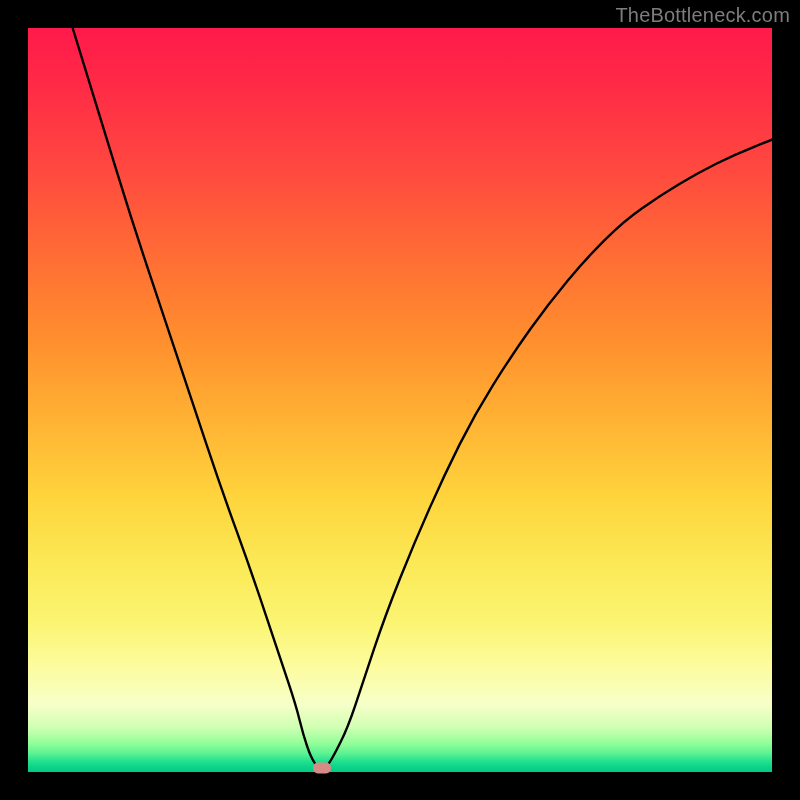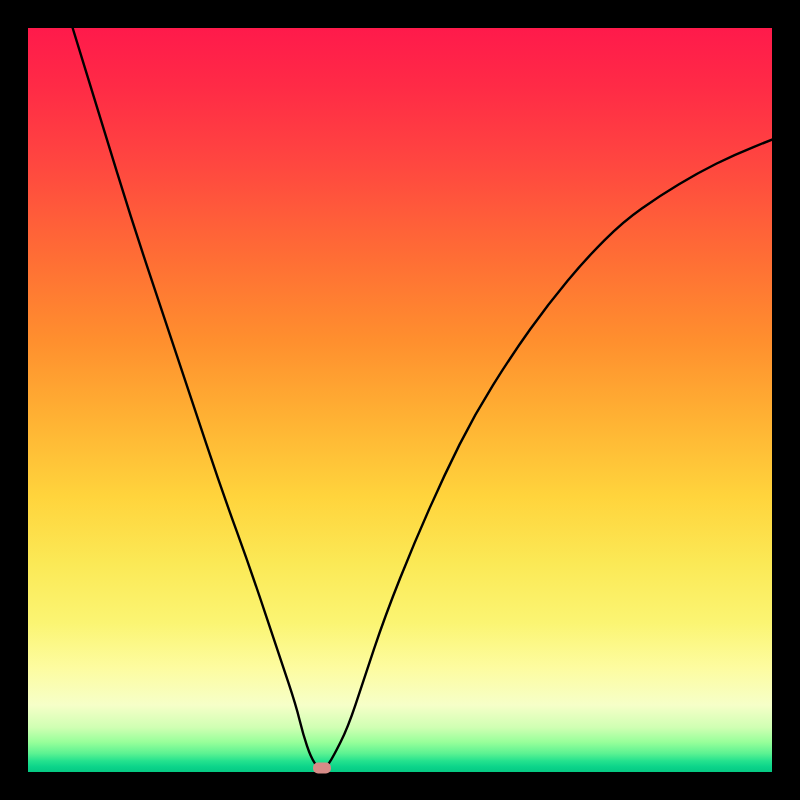--- a/index.html
+++ b/index.html
@@ -82,13 +82,14 @@
 <body>
 
 <div class="stage">
   <div class="plot-frame">
     <div class="gradient"></div>
     <svg class="curve-svg" viewBox="0 0 744 744" preserveAspectRatio="none">
       <path id="curve-path" fill="none" stroke="#000" stroke-width="2.4" stroke-linecap="round" stroke-linejoin="round" d="M 44.64 0.00 Q 44.64 0.00 59.52 48.36 Q 74.40 96.72 89.28 145.08 Q 104.16 193.44 119.04 238.08 Q 133.92 282.72 148.80 327.36 Q 163.68 372.00 178.56 416.64 Q 193.44 461.28 208.32 502.20 Q 223.20 543.12 238.08 587.76 Q 252.96 632.40 260.40 654.72 Q 267.84 677.04 271.56 691.92 Q 275.28 706.80 279.00 717.96 Q 282.72 729.12 286.44 734.70 Q 290.16 740.28 293.88 740.28 Q 297.60 740.28 301.32 734.70 Q 305.04 729.12 312.48 714.24 Q 319.92 699.36 327.36 677.04 Q 334.80 654.72 345.96 621.24 Q 357.12 587.76 372.00 550.56 Q 386.88 513.36 401.76 479.88 Q 416.64 446.40 431.52 416.64 Q 446.40 386.88 465.00 357.12 Q 483.60 327.36 502.20 301.32 Q 520.80 275.28 539.40 252.96 Q 558.00 230.64 576.60 212.04 Q 595.20 193.44 613.80 180.42 Q 632.40 167.40 651.00 156.24 Q 669.60 145.08 688.20 135.78 Q 706.80 126.48 725.40 119.04 T 744.00 111.60"></path>
     </svg>
     <div id="marker" class="marker" style="left: 293.88px; top: 740.28px;"></div>
   </div>
+  <div class="watermark">TheBottleneck.com</div>
 </div>
 
 </body></html>

